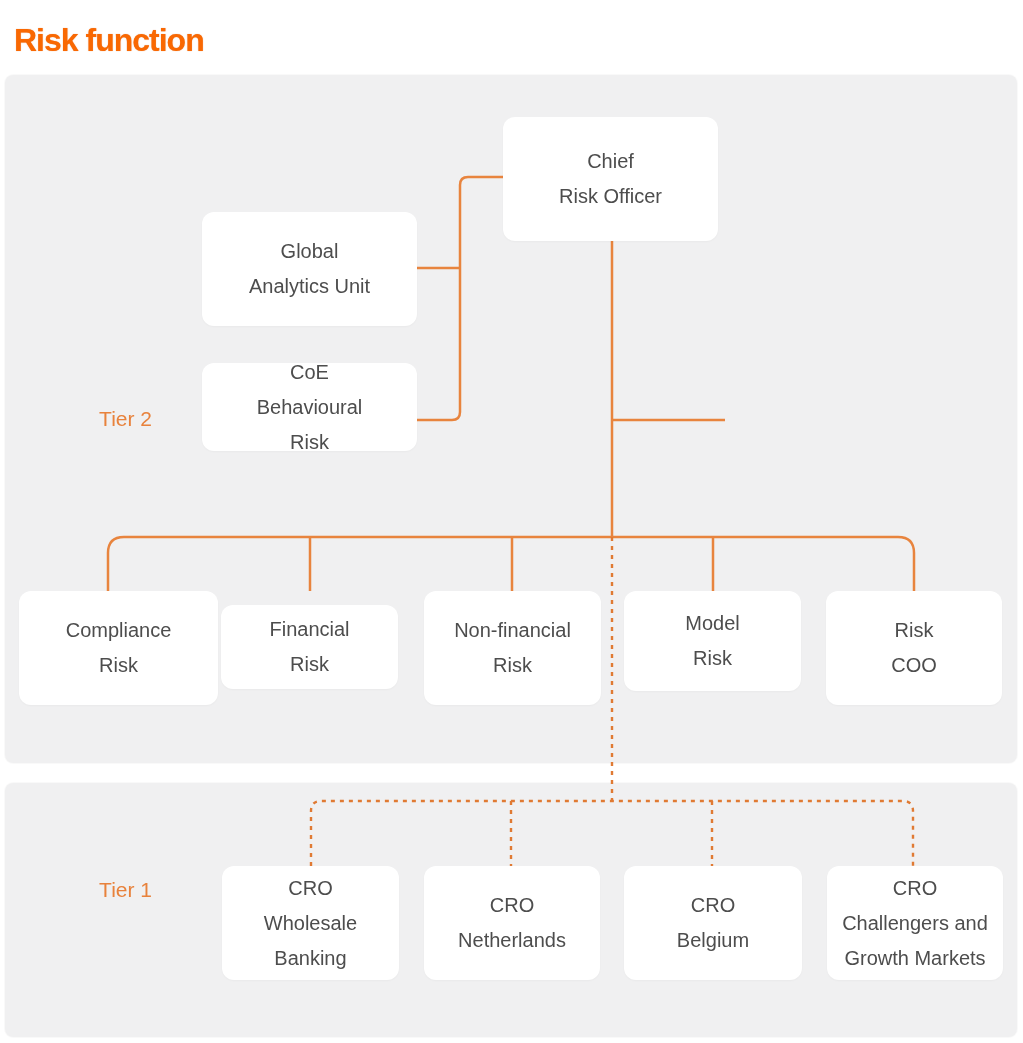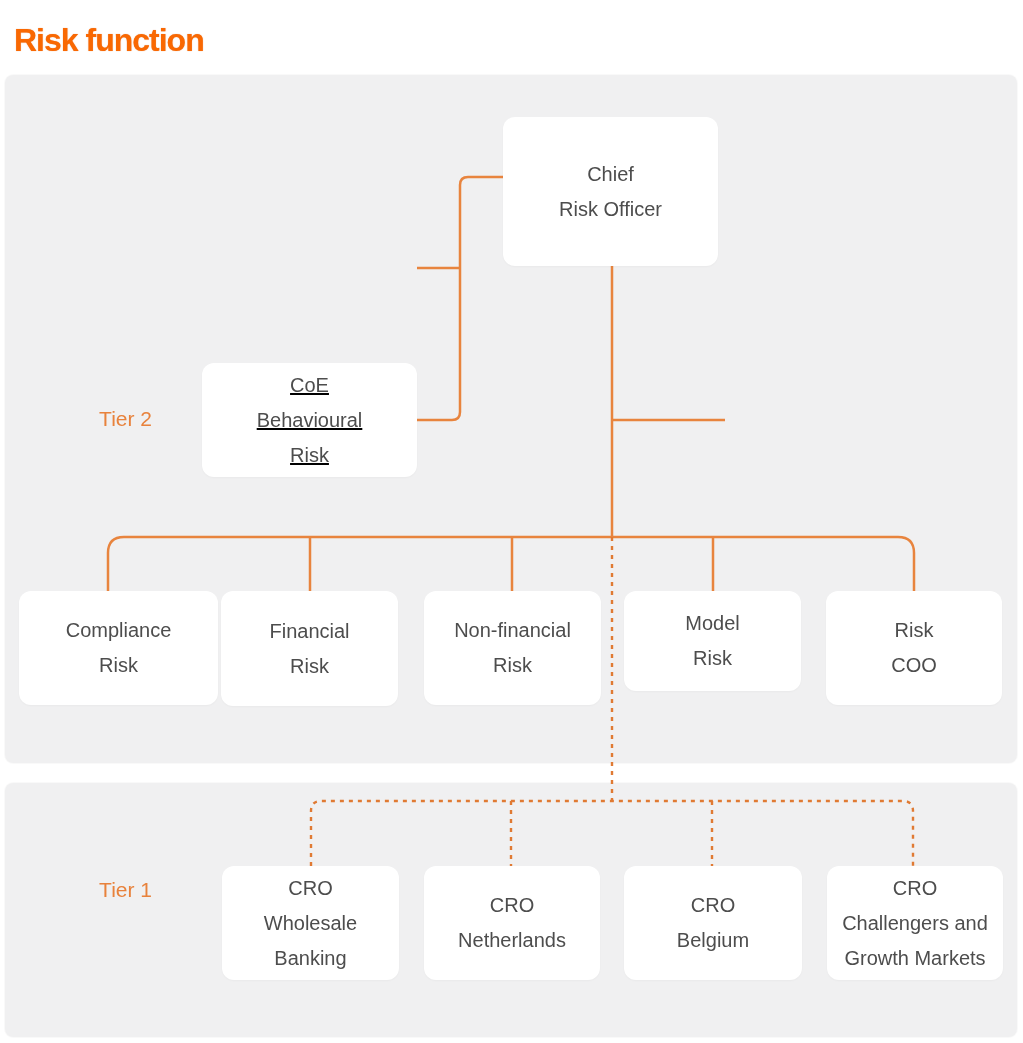--- a/index.html
+++ b/index.html
@@ -106,35 +106,39 @@
     <path class="solid-line" d="M 512 537 V 591"></path>
     <path class="solid-line" d="M 713 537 V 591"></path>
 
     <path class="dashed-line" d="M 612 537 V 801"></path>
 
     <path class="dashed-line" d="M 311 866 V 811 Q 311 801 321 801 H 903 Q 913 801 913 811 V 866"></path>
     <path class="dashed-line" d="M 511 801 V 866"></path>
     <path class="dashed-line" d="M 712 801 V 866"></path>
   </svg>
 
-  <div class="node" style="left:503px;top:117px;width:215px;height:149px;">
+  <div class="node" style="left:503px;top:117px;width:215px;height:124px;">
     <span>Chief
 Risk Officer</span>
   </div>
-  <div class="node" style="left:202px;top:363px;width:215px;height:114px;text-decoration:underline;">
+  <div class="node" style="left:202px;top:212px;width:215px;height:114px;">
+    <span>Global
+Analytics Unit</span>
+  </div>
+  <div class="node" style="left:202px;top:363px;width:215px;height:88px;">
     <span>CoE
 Behavioural
 Risk</span>
   </div>
 
   <div class="node" style="left:19px;top:591px;width:199px;height:114px;">
     <span>Compliance
 Risk</span>
   </div>
-  <div class="node" style="left:221px;top:591px;width:177px;height:115px;">
+  <div class="node" style="left:221px;top:605px;width:177px;height:84px;">
     <span>Financial
 Risk</span>
   </div>
   <div class="node" style="left:424px;top:591px;width:177px;height:114px;">
     <span>Non-financial
 Risk</span>
   </div>
   <div class="node" style="left:624px;top:591px;width:177px;height:100px;">
     <span>Model
 Risk</span>

